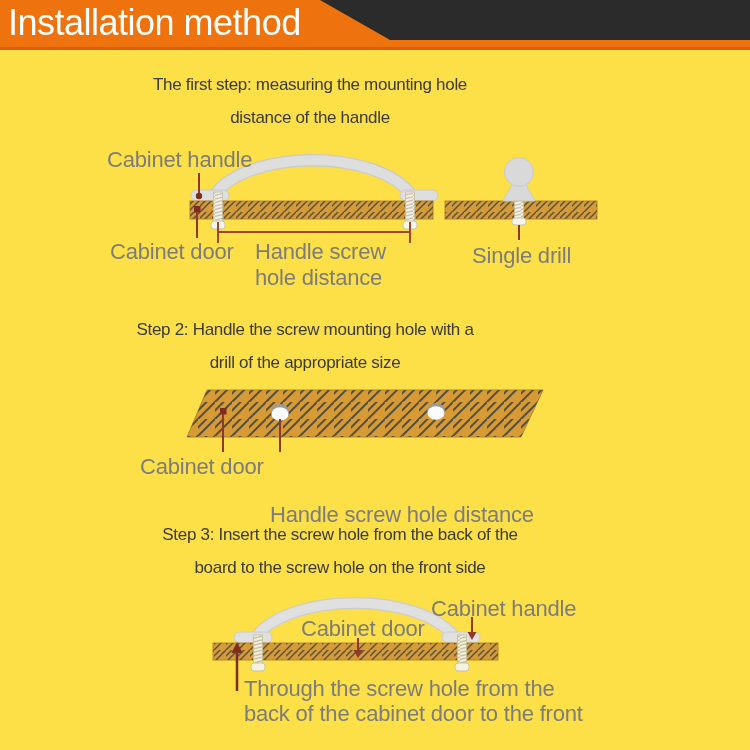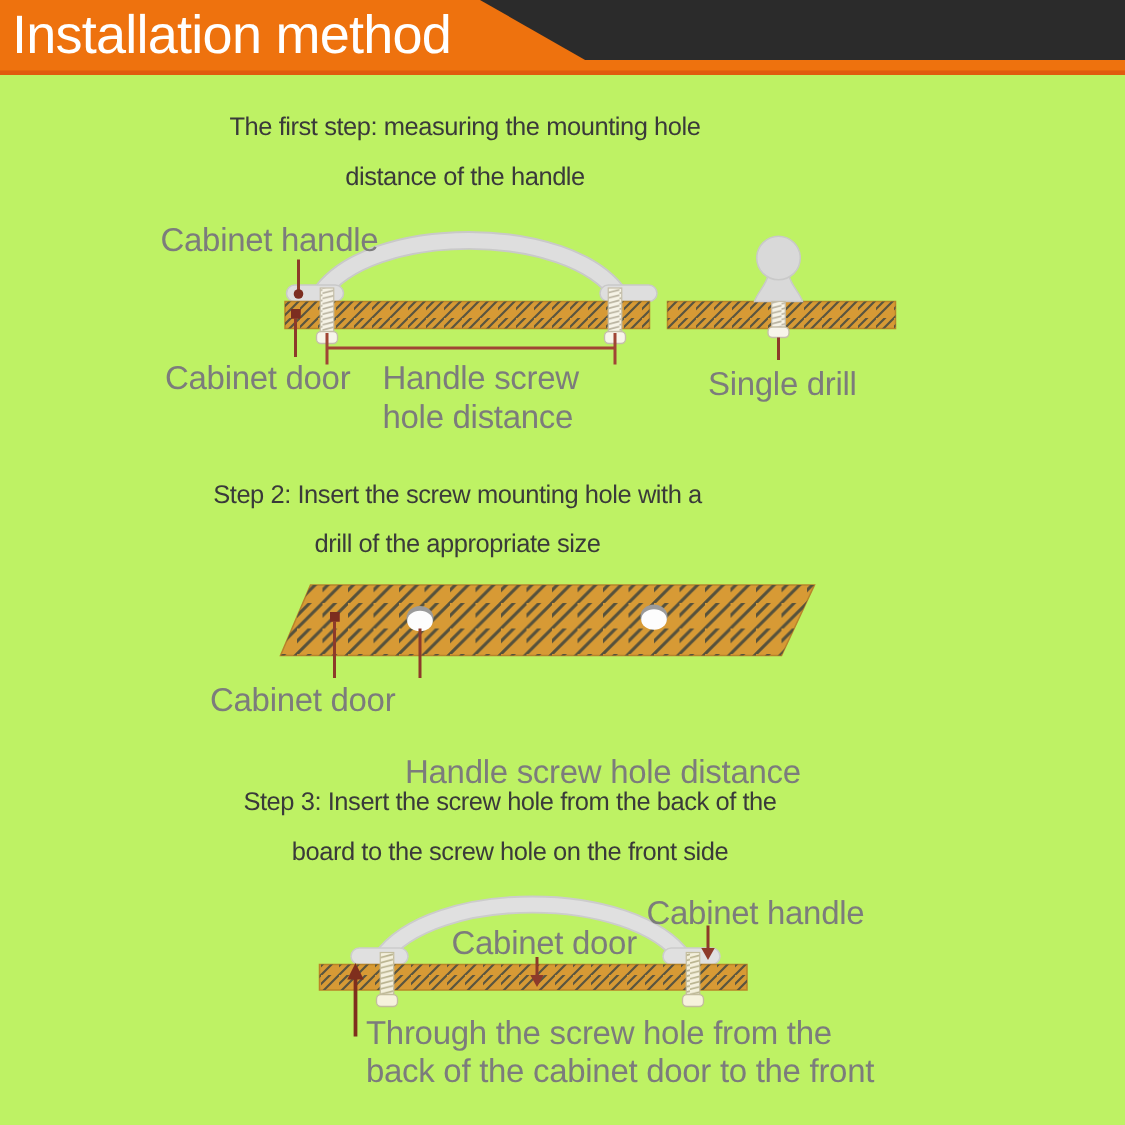--- a/index.html
+++ b/index.html
@@ -1,18 +1,18 @@
 <!DOCTYPE html>
 <html><head>
 <meta charset="utf-8">
 <style>
   * { margin:0; padding:0; box-sizing:border-box; }
   html,body { background:#fff; }
   .page {
-    position:relative; width:750px; height:750px; background:#bef264;
+    position:relative; width:750px; height:750px; background:#fde047;
     font-family:"Liberation Sans", sans-serif; overflow:hidden;
   }
   
   .hdr {
     position:absolute; left:0; top:0; width:750px; height:50px;
     background:#ee720e; border-bottom:3px solid #e05b0e;
   }
   .hdr-dark {
     position:absolute; left:320px; top:0; width:430px; height:40px;
     background:#2b2b2b;
@@ -125,21 +125,21 @@
 
   <div class="lbl lb-s1-handle">Cabinet handle</div>
   <div class="lbl lb-s1-door">Cabinet door</div>
   <div class="lbl lb-s1-dist">
     <div>Handle screw</div>
     <div>hole distance</div>
   </div>
   <div class="lbl lb-s1-single">Single drill</div>
 
   <div class="title t2">
-    <div>Step 2: Insert the screw mounting hole with a</div>
+    <div>Step 2: Handle the screw mounting hole with a</div>
     <div>drill of the appropriate size</div>
   </div>
 
   <svg class="d2" viewBox="0 0 480 75">
     <defs>
       <pattern id="hatch2" patternUnits="userSpaceOnUse" width="17" height="17">
         <path d="M-4,21 L21,-4 M-8.5,17 L17,-8.5 M0,34 L34,0" stroke="#55513c" stroke-width="2" fill="none"></path>
       </pattern>
     </defs>
     <g>

